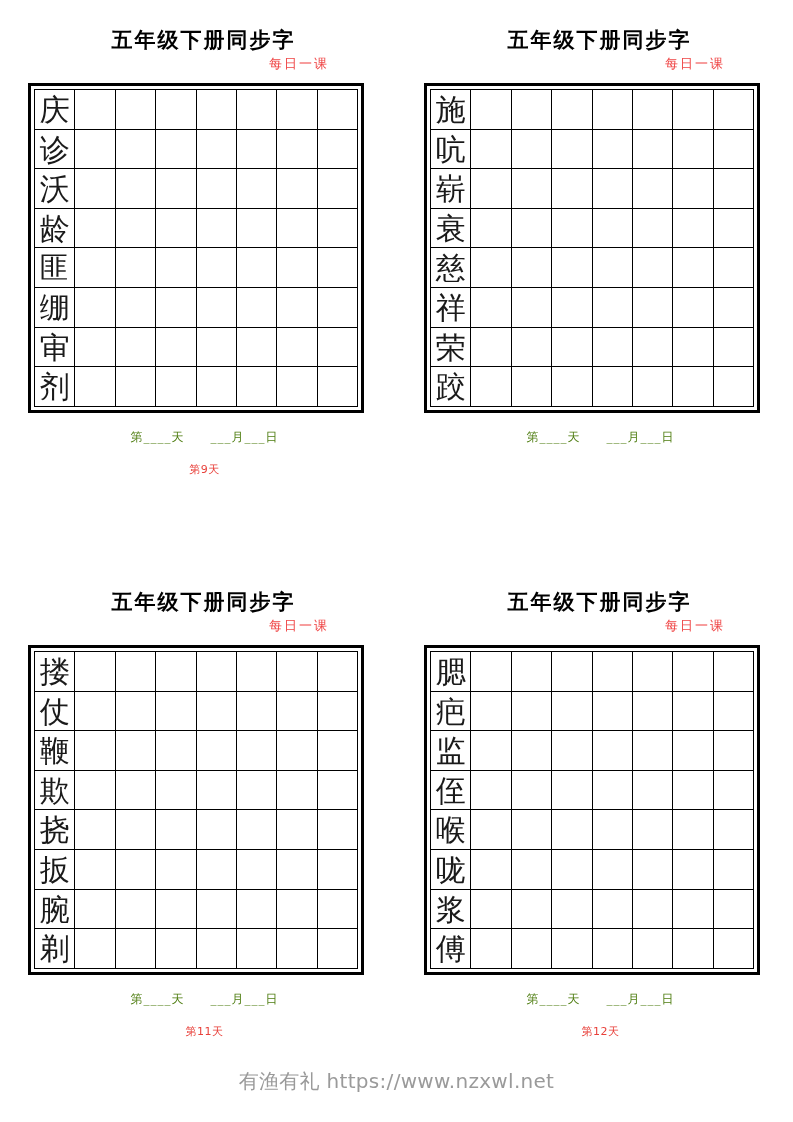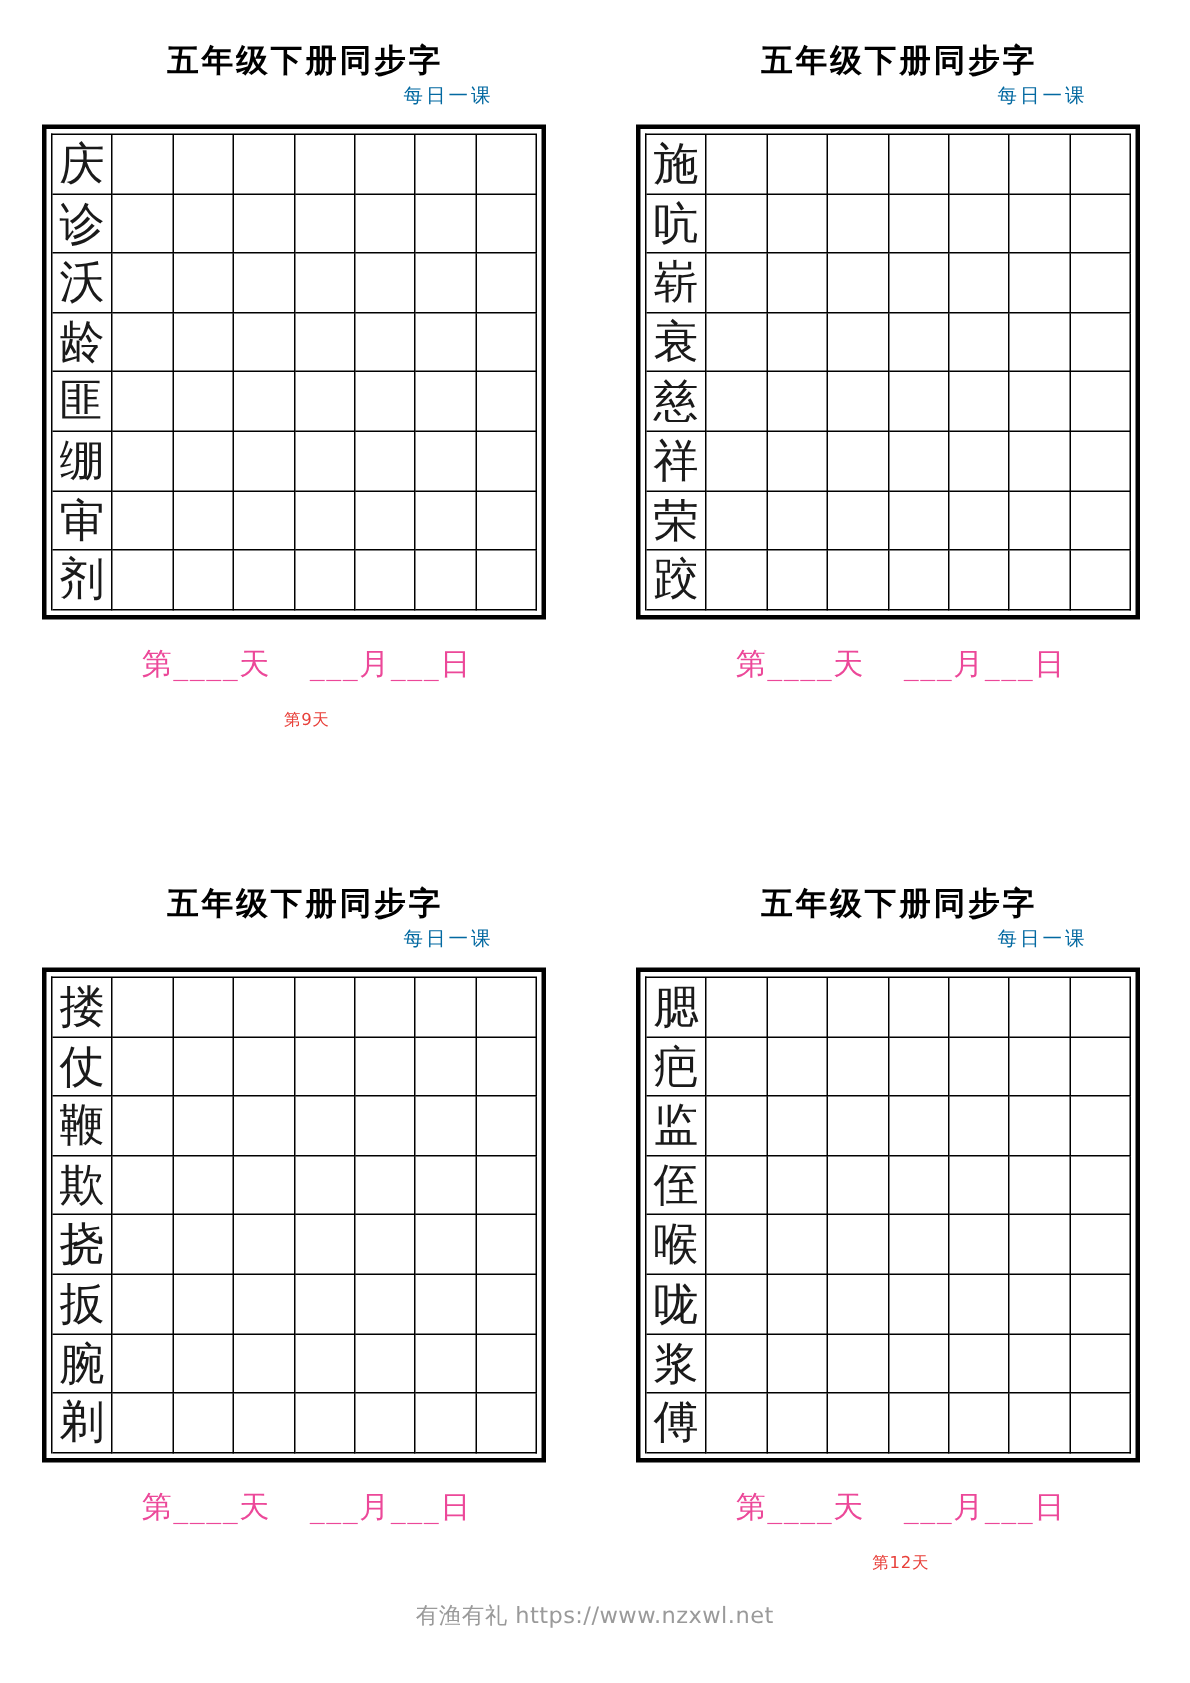--- a/index.html
+++ b/index.html
@@ -41,21 +41,21 @@
     line-height: 1.1;
     margin: 0 0 4px 0;
     padding-left: 6px;
   }
 
   .sheet-subtitle {
     text-align: right;
     font-family: "DejaVu Serif", "Liberation Serif", serif;
     font-size: 13px;
     letter-spacing: 2px;
-    color: #0369a1;
+    color: #ef4444;
     margin: 0 44px 10px 0;
   }
 
   
   .grid-outer {
     border: 3px solid #000000;
     padding: 3px;
     background: #ffffff;
     width: 336px;
     box-sizing: border-box;
@@ -81,22 +81,22 @@
     text-align: center;
     color: #1a1a1a;
     font-weight: 500;
   }
 
   
   .sheet-footer {
     margin-top: 16px;
     text-align: center;
     font-family: "DejaVu Serif", "Liberation Serif", serif;
-    font-size: 20px;
-    color: #ec4899;
+    font-size: 12px;
+    color: #4d7c0f;
     letter-spacing: 1px;
     white-space: pre;
     padding-left: 8px;
   }
   .sheet-footer .gap { display: inline-block; width: 26px; }
 
   .day-badge {
     margin-top: 16px;
     text-align: center;
     font-family: "DejaVu Sans", "Liberation Sans", sans-serif;
@@ -107,21 +107,21 @@
   }
 
   
   .watermark {
     position: absolute;
     left: 0;
     right: 0;
     top: 1068px;
     text-align: center;
     font-family: "DejaVu Sans", "Liberation Sans", sans-serif;
-    font-size: 15px;
+    font-size: 20px;
     color: #9a9a9a;
     letter-spacing: 0.3px;
   }
 </style>
 </head>
 <body>
 
 <div class="page">
 
   <div class="sheet sheet-tl">
@@ -338,20 +338,21 @@
           <div class="cell"></div>
           <div class="cell"></div>
           <div class="cell"></div>
           <div class="cell"></div>
           <div class="cell"></div>
           <div class="cell"></div>
           <div class="cell"></div>
         </div>
     </div>
     <div class="sheet-footer"><span>第____天</span><span class="gap"></span><span>___月___日</span></div>
+    <div class="day-badge">第11天</div>
   </div>
 
   <div class="sheet sheet-br">
     <div class="sheet-title">五年级下册同步字</div>
     <div class="sheet-subtitle">每日一课</div>
     <div class="grid-outer">
       <div class="grid">
           <div class="cell char">腮</div>
           <div class="cell"></div>
           <div class="cell"></div>

